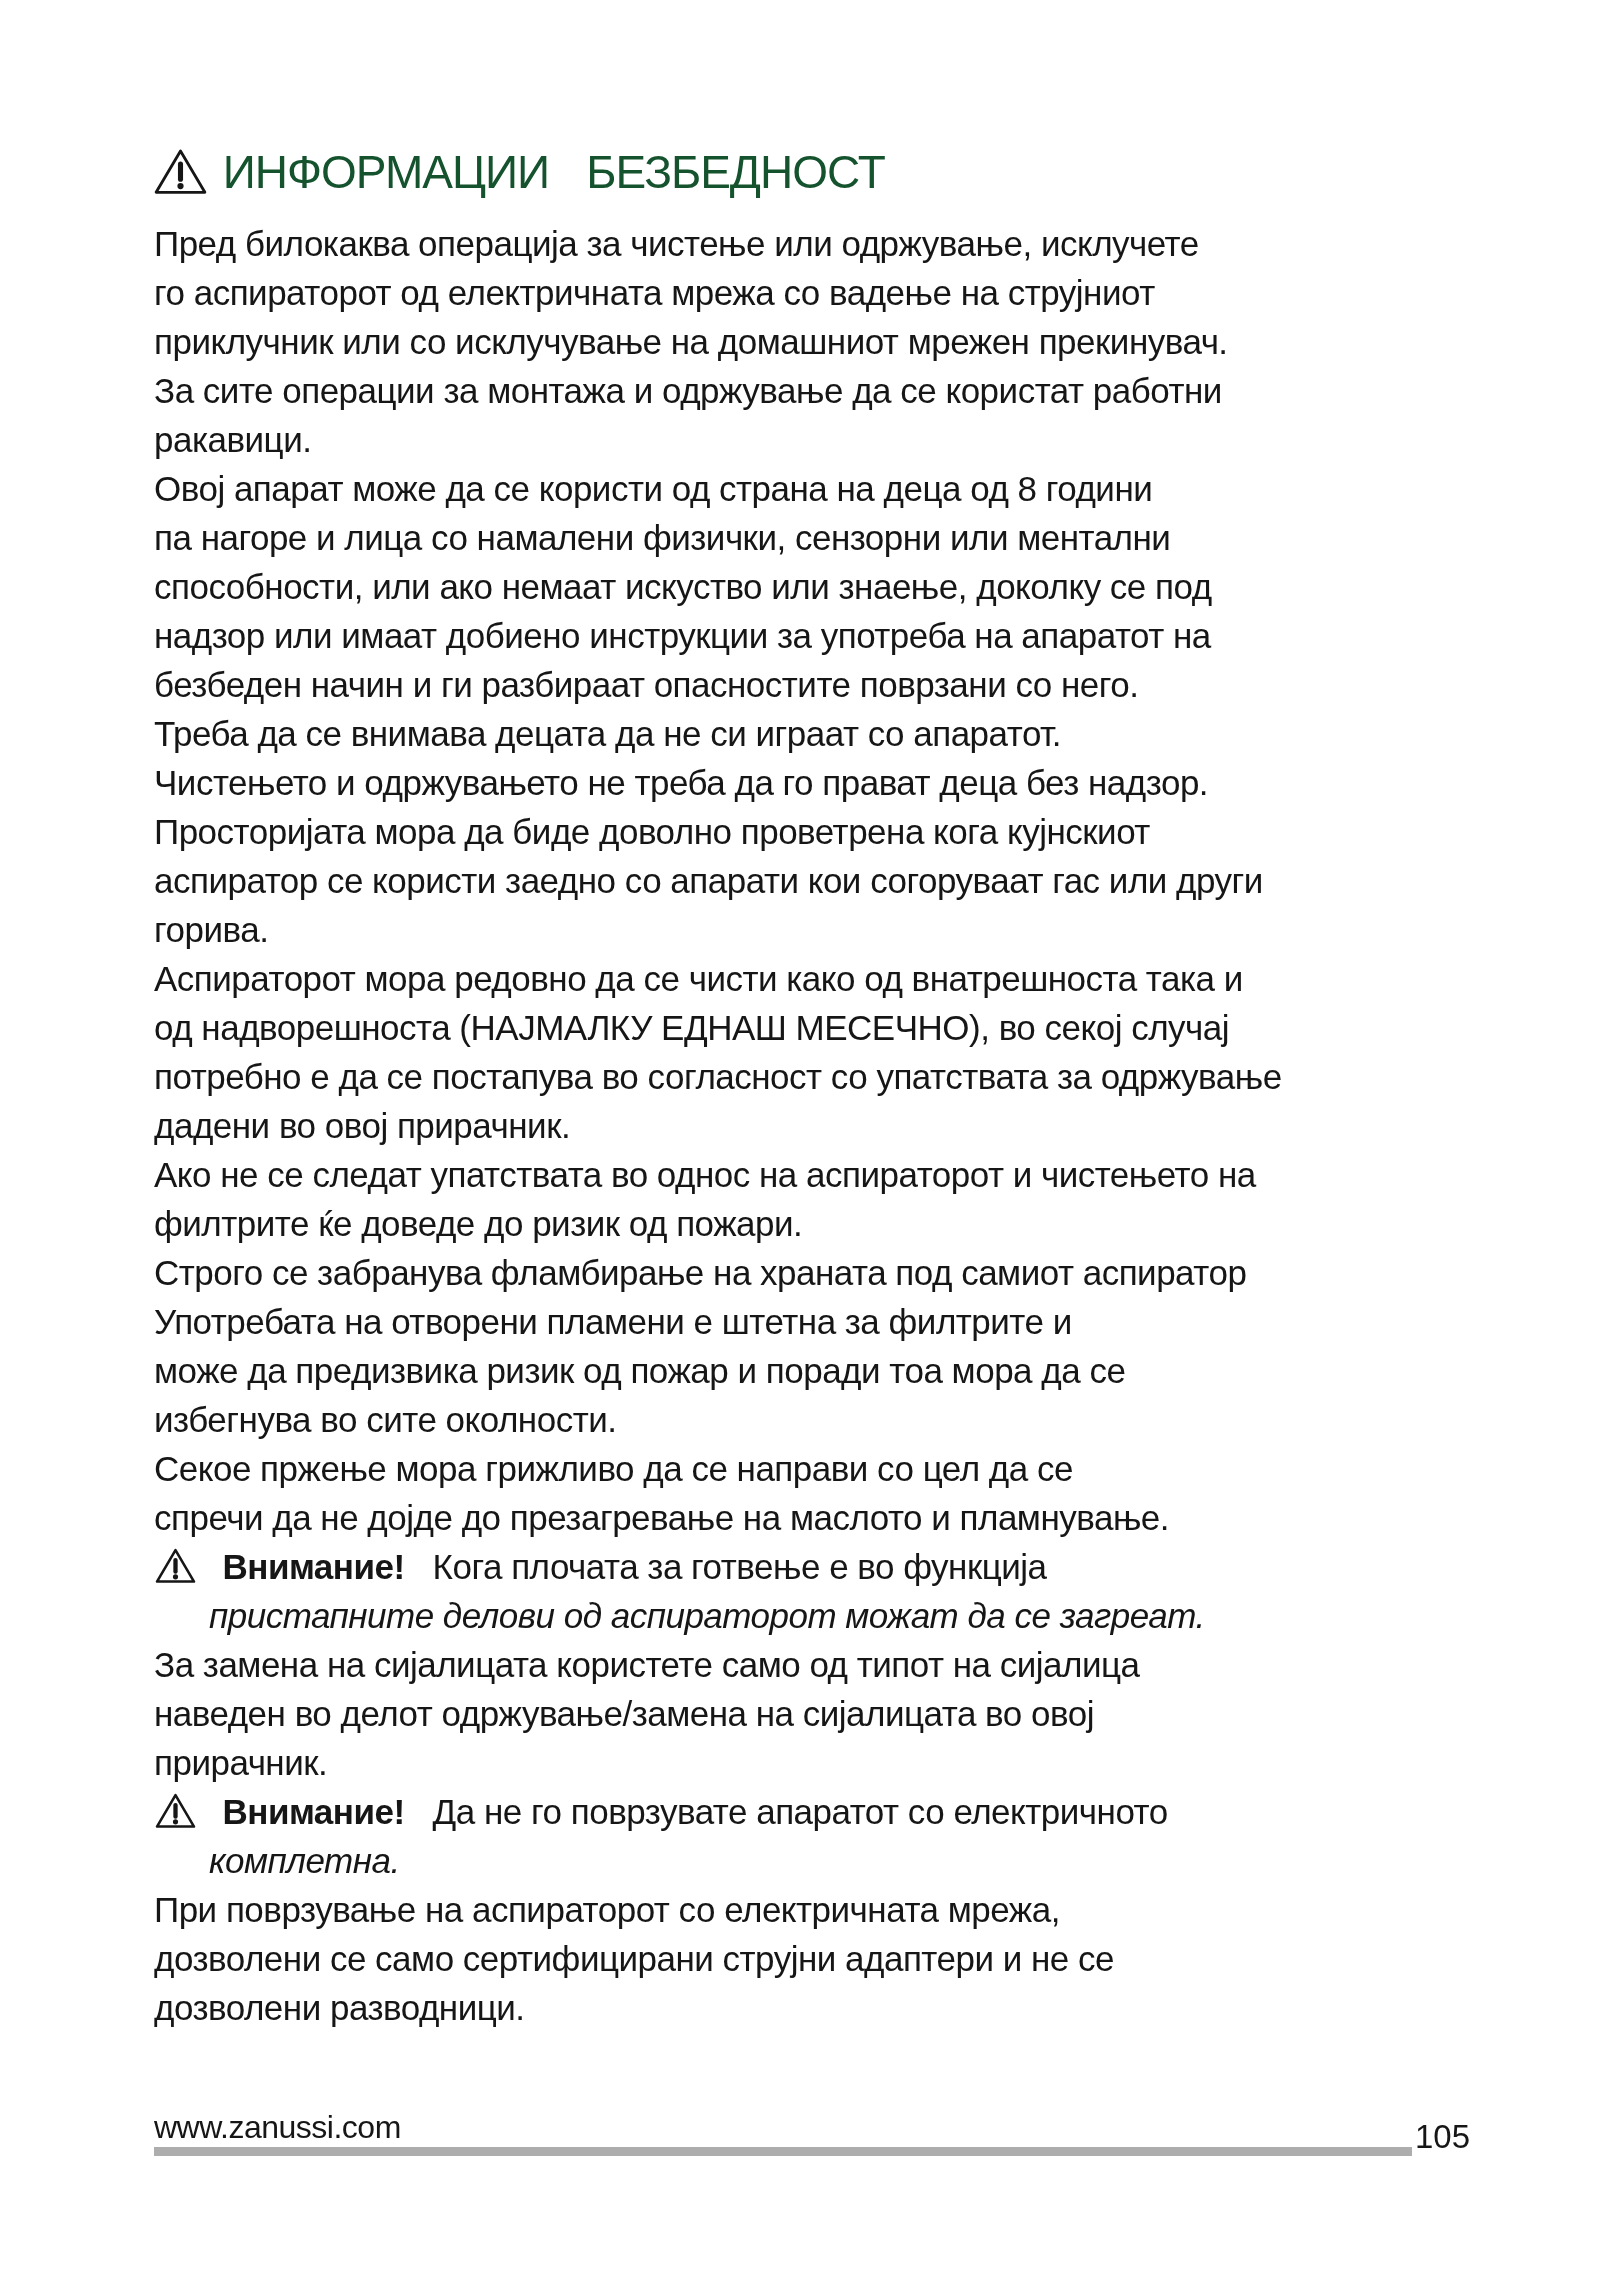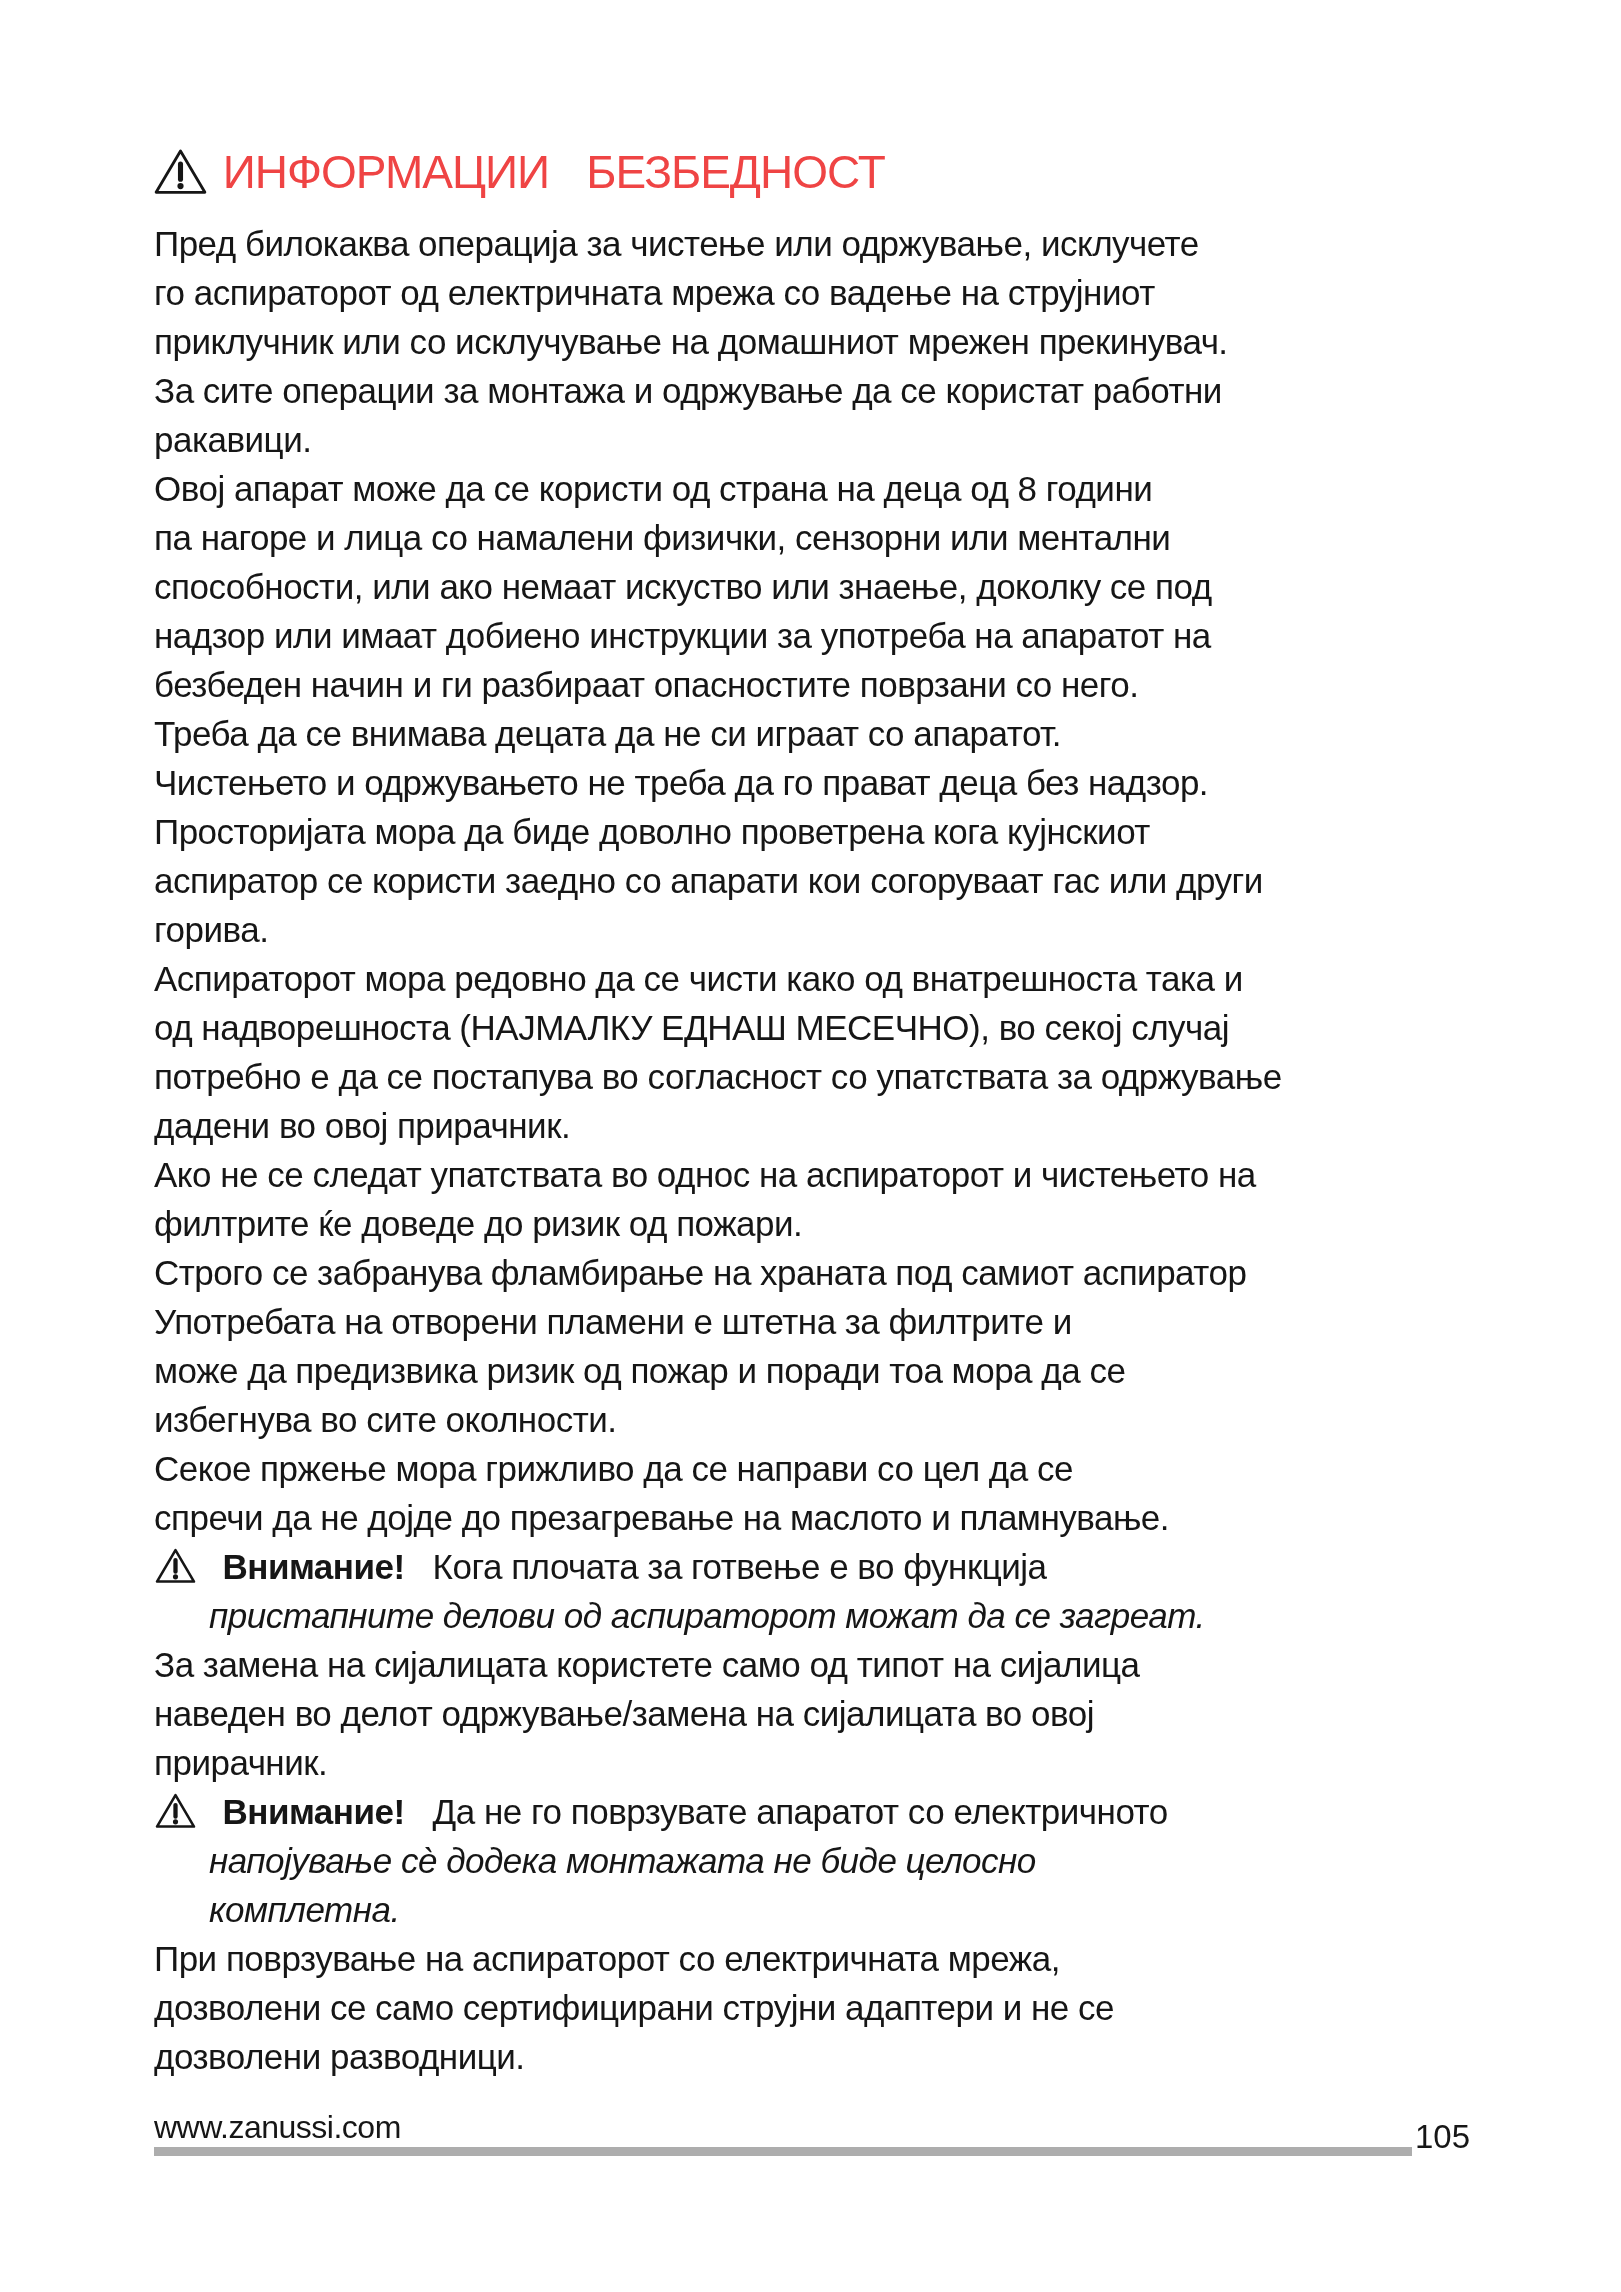--- a/index.html
+++ b/index.html
@@ -22,21 +22,21 @@
     align-items: center;
     gap: 13.7px;
   }
   .heading .head-icon { width: 57px; height: 51px; display: inline-block; }
   .heading .head-icon svg { width: 57px; height: 51px; display: block; }
   .page-title {
     font-size: 46px;
     line-height: 51px;
     letter-spacing: -1px;
     word-spacing: 25.5px;
-    color: #ef4444;
+    color: #14532d;
     white-space: nowrap;
   }
 
   
   .doc-body {
     position: absolute;
     left: 154px;
     top: 219px;
     width: 1372px;
   }
@@ -167,21 +167,20 @@
         <span class="warn-icon">
           <svg viewBox="0 0 100 90" fill="none" stroke="#161616" xmlns="http://www.w3.org/2000/svg">
             <path d="M50 7 L93 80 L7 80 Z" stroke-width="6" stroke-linejoin="round"></path>
             <path d="M50 30 L50 57" stroke-width="10" stroke-linecap="round"></path>
             <circle cx="50" cy="69" r="6" fill="#161616" stroke="none"></circle>
           </svg>
         </span>
         <span class="warn-lead">Внимание!</span>
         <span>Да не го поврзувате апаратот со електричното</span>
       </div>
-      <div class="line warn-indent">напојување сè додека монтажата не биде целосно</div>
       <div class="line warn-indent">комплетна.</div>
     </div>
     <div class="para normal">
       <div class="line">При поврзување на аспираторот со електричната мрежа,</div>
       <div class="line">дозволени се само сертифицирани струјни адаптери и не се</div>
       <div class="line">дозволени разводници.</div>
     </div>
   </div>
 
 <div class="footer-site">www.zanussi.com</div>

